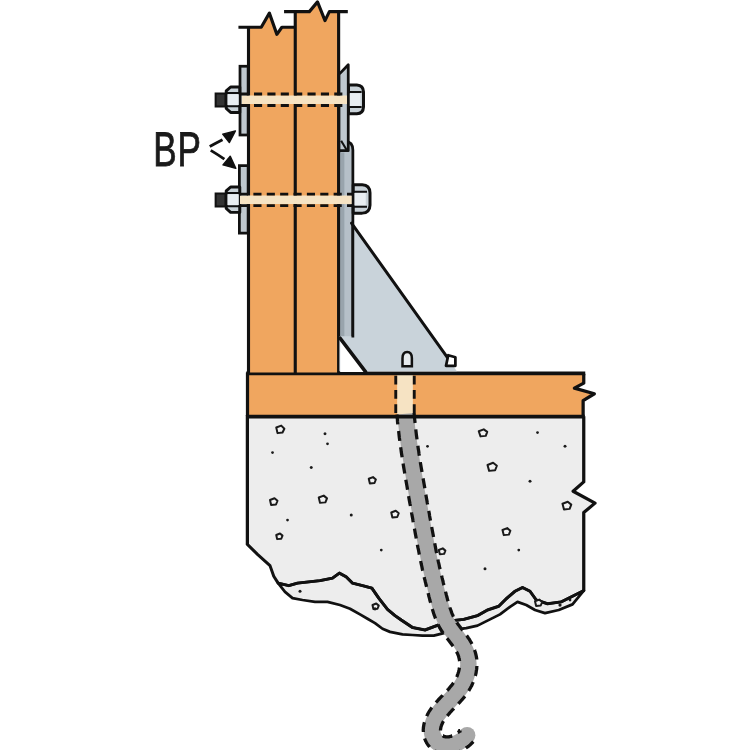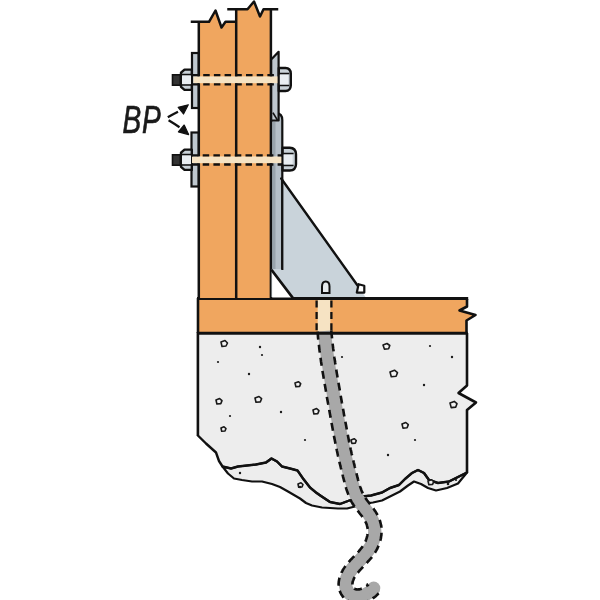--- a/index.html
+++ b/index.html
@@ -1,16 +1,16 @@
 <!DOCTYPE html>
 <html><head>
 <meta charset="utf-8">
 <style>
 html,body{margin:0;padding:0;background:#ffffff;}
-#stage{width:600px;height:600px;position:relative;font-family:"Liberation Sans",sans-serif;font-style:italic;}
+#stage{width:600px;height:600px;position:relative;font-family:"Liberation Sans",sans-serif;}
 </style>
 </head>
 <body>
 <div id="stage">
 <svg width="600" height="600" viewBox="0 0 600 600">
 
 <rect x="0" y="0" width="600" height="600" fill="#ffffff"></rect>
 
 <g>
 <path d="M 197.9,333 L 467,333 L 467,385.5 L 458.5,393 L 476,402.5 L 467,410 L 467,472.5 L 458,483.5 L 447,488 L 436,490.5 L 428,488 L 421,484 L 414,481.5 L 408,485.5 L 400,491.5 L 392,495.5 L 382,500.5 L 373,502.5 L 365,503.5 L 355,506.5 L 347,508.5 L 338,508.5 L 330,508 L 322,507.5 L 312,505.5 L 306,503 L 300,498.5 L 294,495 L 288,491.5 L 280,487 L 272,484 L 262,481.5 L 252,481.5 L 242,480 L 234,478.5 L 228,473.5 L 222.5,466.5 L 216,452.5 L 206,443.5 L 197.9,435.5 Z" fill="#ededed" stroke="none"></path>

